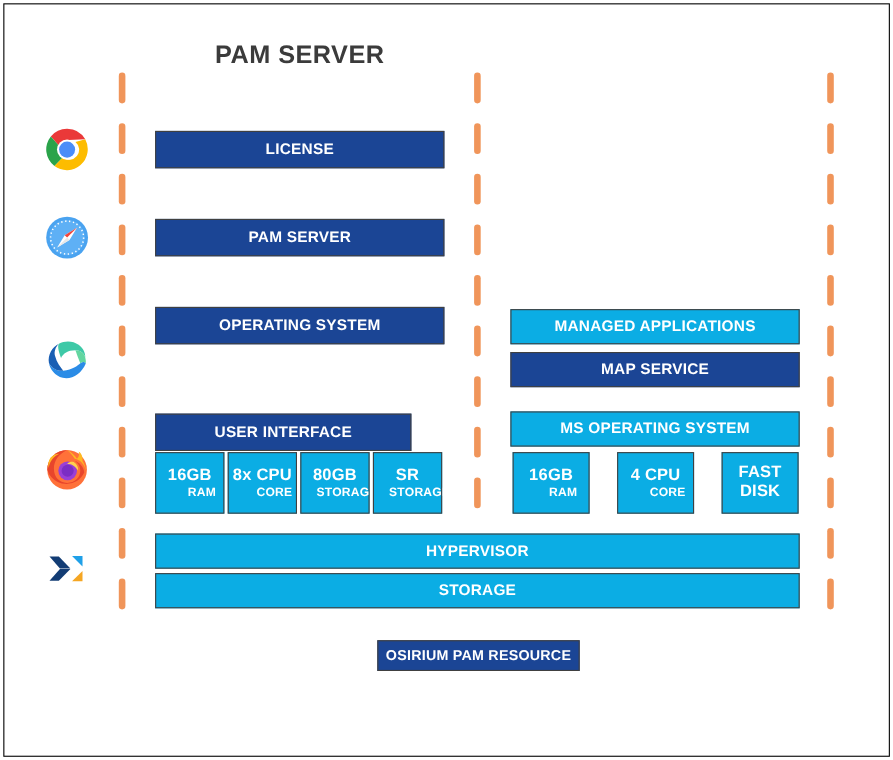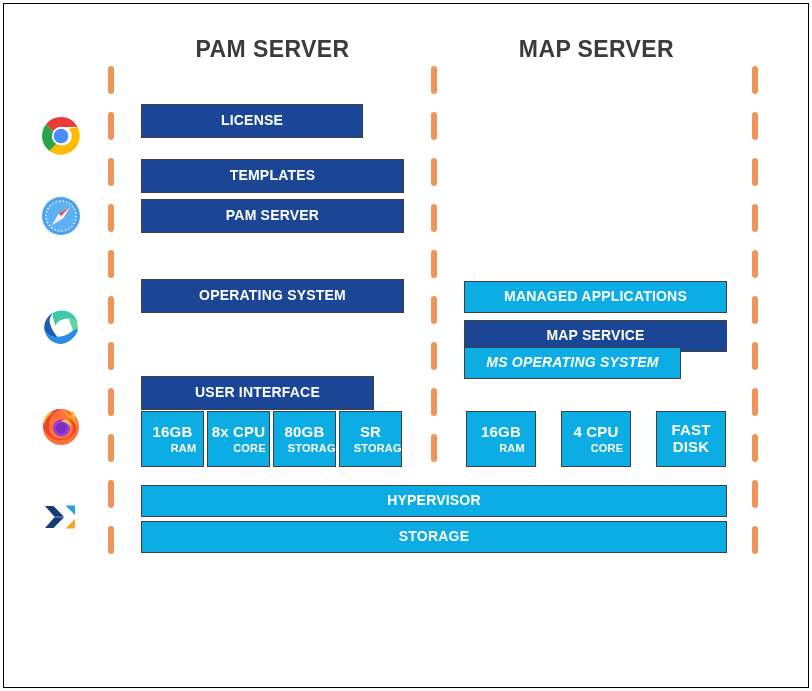--- a/index.html
+++ b/index.html
@@ -100,21 +100,20 @@
   }
   .icon-slot svg { display: block; }
 </style>
 </head>
 <body>
 
 <div id="canvas">
   <div class="frame"></div>
 
   <div class="col-title" style="left:160px; top:36px; width:225px;">PAM SERVER</div>
-  <div class="col-title" style="left:484px; top:36px; width:225px;">MAP SERVER</div>
 
   <div id="dash-1" class="dash-line" style="left:108px; top:66px; height:510px;">
       <i style="height: 28px; background: rgb(240, 149, 90); margin-bottom: 18px;"></i>
       <i style="height: 28px; background: rgb(240, 149, 90); margin-bottom: 18px;"></i>
       <i style="height: 28px; background: rgb(240, 149, 90); margin-bottom: 18px;"></i>
       <i style="height: 28px; background: rgb(240, 149, 90); margin-bottom: 18px;"></i>
       <i style="height: 28px; background: rgb(240, 149, 90); margin-bottom: 18px;"></i>
       <i style="height: 28px; background: rgb(240, 149, 90); margin-bottom: 18px;"></i>
       <i style="height: 28px; background: rgb(240, 149, 90); margin-bottom: 18px;"></i>
       <i style="height: 28px; background: rgb(240, 149, 90); margin-bottom: 18px;"></i>
@@ -193,25 +192,22 @@
 
   <div class="icon-slot" style="left:41px; top:497px;">
     <svg width="40" height="40" viewBox="0 0 40 40">
       <path d="M4 9 L12.5 9 L23 19.8 L13.5 19.8 Z" fill="#123c74"></path>
       <path d="M13.5 20.2 L23 20.2 L12.5 31 L4 31 Z" fill="#123c74"></path>
       <path d="M24.5 8.5 L34 8.5 L34 18 Z" fill="#1fa0e8"></path>
       <path d="M24.5 31.5 L34 31.5 L34 22 Z" fill="#f5a623"></path>
     </svg>
   </div>
 
-  <div class="blk navy lbl-14" style="left:141px; top:104px; width:222px; height:34px;align-items:center;">
+  <div class="blk navy lbl-14" style="left:141px; top:119px; width:263px; height:34px;align-items:center;">
     <span>LICENSE</span>
-  </div>
-  <div class="blk navy lbl-14" style="left:141px; top:159px; width:263px; height:34px;">
-    <span>TEMPLATES</span>
   </div>
   <div class="blk navy lbl-14" style="left:141px; top:199px; width:263px; height:34px;">
     <span>PAM SERVER</span>
   </div>
   <div class="blk navy lbl-14" style="left:141px; top:279px; width:263px; height:34px;">
     <span>OPERATING SYSTEM</span>
   </div>
   <div class="blk navy lbl-14" style="left:141px; top:376px; width:233px; height:34px;">
     <span>USER INTERFACE</span>
   </div>
@@ -232,21 +228,21 @@
     <span class="big">SR</span>
     <span class="small">STORAGE</span>
   </div>
 
   <div class="blk cyan lbl-14" style="left:464px; top:281px; width:263px; height:32px;">
     <span>MANAGED APPLICATIONS</span>
   </div>
   <div class="blk navy lbl-14" style="left:464px; top:320px; width:263px; height:32px;">
     <span>MAP SERVICE</span>
   </div>
-  <div class="blk cyan lbl-14" style="left:464px; top:347px; width:217px; height:32px;font-style:italic;">
+  <div class="blk cyan lbl-14" style="left:464px; top:374px; width:263px; height:32px;">
     <span>MS OPERATING SYSTEM</span>
   </div>
 
   <div class="blk cyan" style="left:466px; top:411px; width:70px; height:56px; flex-direction:column;">
     <span class="big">16GB</span>
     <span class="small">RAM</span>
   </div>
   <div class="blk cyan" style="left:561px; top:411px; width:70px; height:56px; flex-direction:column;">
     <span class="big">4 CPU</span>
     <span class="small">CORE</span>
@@ -256,13 +252,16 @@
     <span class="big">DISK</span>
   </div>
 
   <div class="blk cyan lbl-14" style="left:141px; top:485px; width:586px; height:32px;">
     <span>HYPERVISOR</span>
   </div>
   <div class="blk cyan lbl-14" style="left:141px; top:521px; width:586px; height:32px;">
     <span>STORAGE</span>
   </div>
 
+  <div class="blk navy lbl-13" style="left:343px; top:582px; width:184px; height:28px;">
+    <span>OSIRIUM PAM RESOURCE</span>
+  </div>
 </div>
 
 </body></html>

